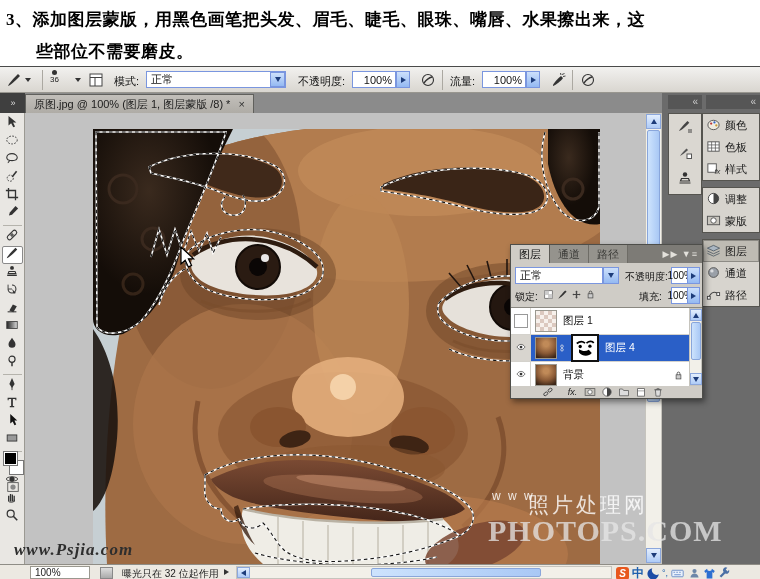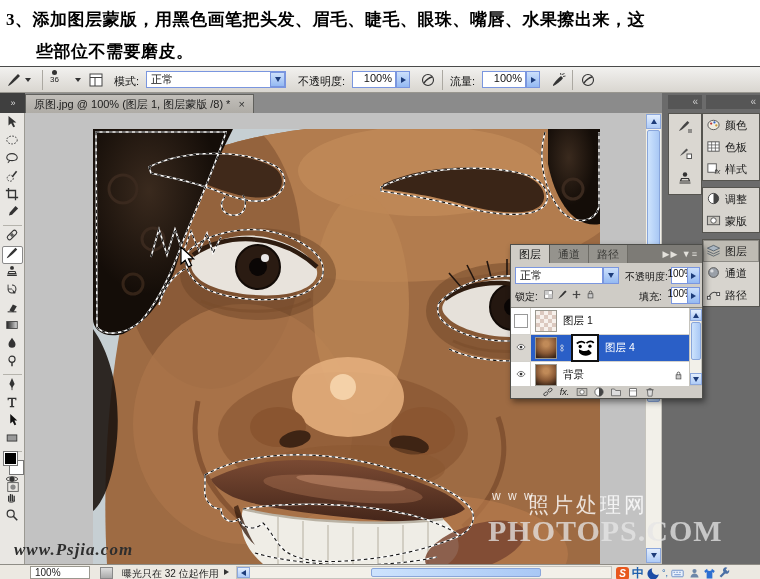--- a/index.html
+++ b/index.html
@@ -12,21 +12,21 @@
   #tut-line1{left:6px;top:8px;width:748px;letter-spacing:0.5px;}
   #tut-line2{left:36px;top:40px;letter-spacing:0.5px;}
   
   #ps{left:0;top:66px;width:760px;height:513px;background:#D6D3CD;border-top:1px solid #4a4a4a;box-sizing:border-box;}
   
   #opts{left:0;top:0;width:760px;height:26px;background:linear-gradient(#F2F1EF,#D9D6D0);
         border-bottom:1px solid #98968F;box-sizing:border-box;font-size:11px;color:#111;}
   .vsep{width:1px;height:20px;background:#ABA8A1;top:3px;}
   .obtn{height:20px;top:3px;display:flex;align-items:center;}
   .ddarrow{width:0;height:0;border-left:3px solid transparent;border-right:3px solid transparent;border-top:4px solid #333;margin-left:3px;}
-  .xpbox{background:#fff;border:1px solid #7A96DF;height:17px;display:flex;font-size:11px;box-sizing:border-box;}
+  .xpbox{background:#fff;border:1px solid #7A96DF;height:17px;display:flex;align-items:center;font-size:11px;box-sizing:border-box;}
   .xpbtn{background:linear-gradient(#CDE0FB,#94B9F2);border:1px solid #7A96DF;display:flex;align-items:center;justify-content:center;box-sizing:border-box;}
   .tri-r{width:0;height:0;border-top:3.5px solid transparent;border-bottom:3.5px solid transparent;border-left:5px solid #1D3C7A;}
   .tri-d{width:0;height:0;border-left:3.5px solid transparent;border-right:3.5px solid transparent;border-top:5px solid #1D3C7A;}
   .olabel{margin-right:4px;}
   
   #tabstrip{left:0;top:26px;width:760px;height:20px;background:#8B8B8B;}
   #tbxhead{left:0;top:0;width:25px;height:20px;background:#3F3F3F;color:#ddd;font-size:9px;line-height:20px;text-align:center;letter-spacing:-1px;}
   #doctab{left:25px;top:1px;height:19px;background:linear-gradient(#C2BFBA,#AFACA6);border:1px solid #60605c;border-bottom:none;
           display:flex;align-items:center;padding:0 8px;font-size:11px;color:#1c1c1c;box-sizing:border-box;}
   #tabclose{margin-left:8px;color:#333;font-size:11px;}
@@ -83,21 +83,21 @@
            linear-gradient(45deg,#DCC9BF 25%,#F7F1EC 25%,#F7F1EC 75%,#DCC9BF 75%);background-size:8px 8px;background-position:0 0,4px 4px;}
   .face-thumb{background:radial-gradient(circle at 50% 30%,#C08A58 15%,#8A5A36 55%,#3A2517 90%);}
   .lname{margin-left:6px;}
   .lrow.selected{background:#2A5FC7;color:#fff;}
   .maskthumb{width:24px;height:24px;background:#fff;border:2px solid #111;margin-left:5px;flex:none;box-sizing:content-box;}
   #listscroll{left:178px;top:0;width:13px;height:78px;}
   
   #lbottom{left:0;top:140px;width:191px;height:13px;display:flex;align-items:center;padding-left:28px;box-sizing:border-box;}
   #lbottom .bicon{width:17px;height:12px;display:flex;align-items:center;justify-content:center;}
   #lbottom svg{width:12px;height:12px;}
-  #fxlabel{font-size:9px;font-style:italic;color:#222;}
+  #fxlabel{font-size:9px;font-style:italic;color:#222;margin-left:8px;}
   .lockicons{display:flex;gap:3px;align-items:center;}
   .lockicons svg{width:11px;height:11px;}
   
   #status{left:0;top:497px;width:760px;height:16px;background:#ECE9E2;border-top:1px solid #8f8d86;box-sizing:border-box;font-size:10px;color:#222;}
   #zoombox{left:30px;top:1px;width:60px;height:13px;background:#fff;border:1px solid #9a988f;padding-left:4px;box-sizing:border-box;line-height:11px;}
   #statmsg{left:122px;top:2px;}
   #statarrow{left:224px;top:4px;}
   #hscroll{left:236px;top:1px;width:376px;height:13px;}
   
   #ime{left:616px;top:0px;height:16px;display:flex;align-items:center;gap:3px;}

